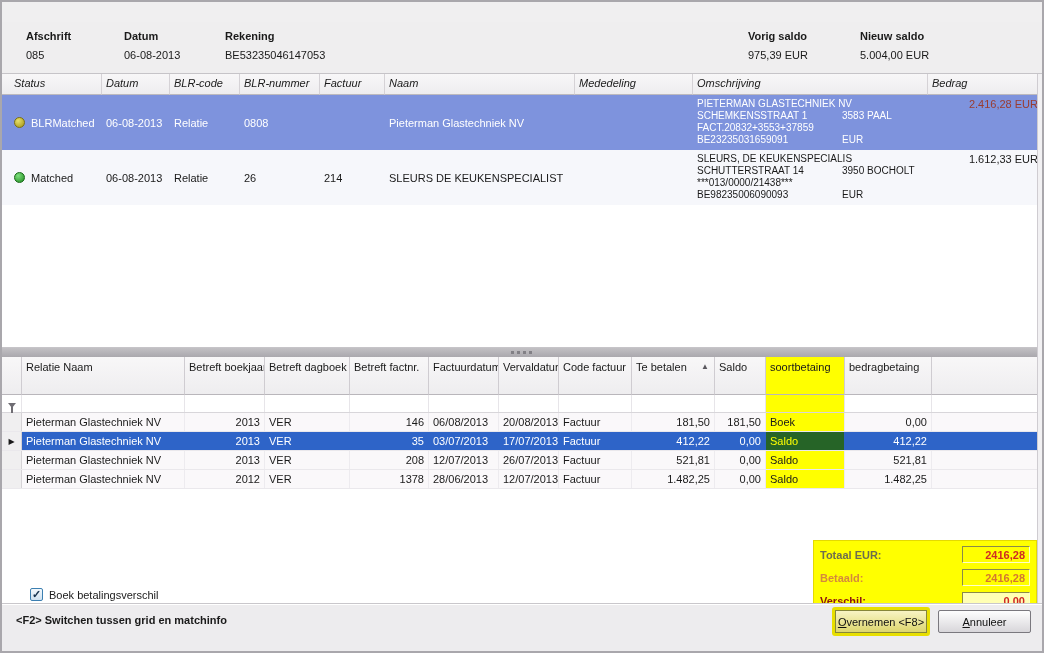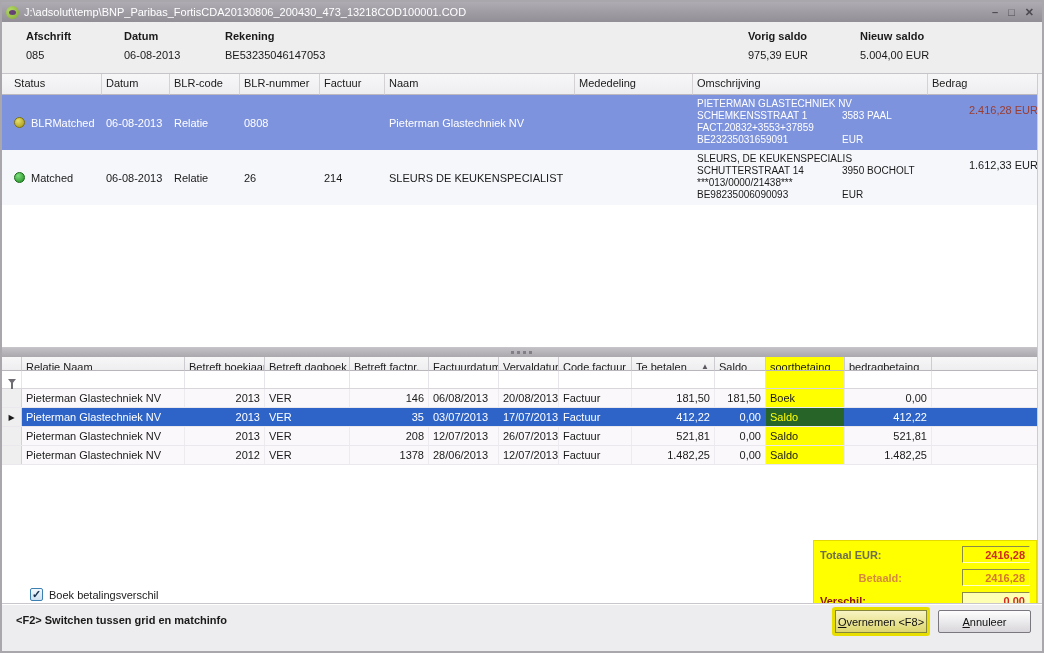--- a/index.html
+++ b/index.html
@@ -41,55 +41,55 @@
   .hfield { position:absolute; top:8px; }
   .hfield .hlabel { font-weight:bold; display:block; margin-bottom:7px; }
   .hfield .hvalue { display:block; }
 
   
   .top-grid { position:absolute; left:0; top:72px; right:0; height:274px; background:#ffffff; border-bottom:1px solid #c6c4c8; }
   .tg-head, .tg-row {
     display:grid;
     grid-template-columns:8px 92px 68px 70px 80px 65px 190px 118px 235px 1fr;
   }
-  .tg-head { height:21px; }
+  .tg-head { height:21px;font-style:italic; }
   .tg-head .hc {
     background:linear-gradient(#f8f7f8,#eeedef);
     border-right:1px solid #d5d2d6; border-bottom:1px solid #bcb9be;
     padding:3px 4px; overflow:hidden; white-space:nowrap;
   }
   .tg-row { height:55px; align-items:center; }
   .tg-cell { padding:0 4px; overflow:hidden; white-space:nowrap; }
   .tg-row.sel { background:#7e93dd; color:#ffffff; }
   .tg-row.alt { background:#f6f7fb; }
   .status-cell { display:flex; align-items:center; gap:6px; }
   .dot { width:11px; height:11px; border-radius:50%; flex:0 0 auto; }
   .dot-y { background:radial-gradient(circle at 35% 30%, #e8e06a, #a39312); border:1px solid #7c700e; }
   .dot-g { background:radial-gradient(circle at 35% 30%, #7fe07f, #1f8c1f); border:1px solid #156615; }
   .oms-cell { align-self:stretch; padding-top:3px; font-size:10px; line-height:12px; }
   .oms-line span:first-child { display:inline-block; width:145px; }
-  .bedrag-cell { align-self:stretch; padding-top:9px; text-align:right; }
+  .bedrag-cell { align-self:stretch; padding-top:3px; text-align:right; }
   .bedrag-red { color:#9a3c30; }
 
   
   .splitter {
     position:absolute; left:0; top:346px; right:0; height:9px;
     background:linear-gradient(#c2c0c4,#aaa8ad);
     display:flex; align-items:center; justify-content:center;
   }
   .grip { width:23px; height:3px;
     background:repeating-linear-gradient(90deg,#828086 0 3px,transparent 3px 6px); }
 
   
   .bottom-panel { position:absolute; left:0; top:355px; right:0; height:263px; background:#ffffff; }
   .bg-head, .bg-filter, .bg-row {
     display:grid;
     grid-template-columns:20px 163px 80px 85px 79px 70px 60px 73px 83px 51px 79px 87px 1fr;
   }
-  .bg-head { height:14px; }
+  .bg-head { height:38px; }
   .bg-head .hc {
     background:linear-gradient(#f8f7f8,#eeedef);
     border-right:1px solid #cfccd1; border-bottom:1px solid #b9b6bb;
     padding:4px 4px; overflow:hidden; white-space:nowrap; position:relative;
   }
   .bg-head .hc.hl { background:#ffff00; }
   .sort-ic { position:absolute; right:5px; top:5px; font-size:8px; color:#5a585e; }
   .bg-filter { height:18px; border-bottom:1px solid #d8d6da; }
   .bg-filter .fc { border-right:1px solid #e7e5e9; background:#ffffff; }
   .bg-filter .fc.hl { background:#ffff00; }
@@ -109,21 +109,21 @@
   .bg-row.sel .ind { color:#1a1a1a; }
 
   
   .totals {
     position:absolute; right:5px; top:538px; width:224px; height:77px;
     background:#ffff00; border:1px solid #e4da00; padding:5px 6px;
   }
   .t-row { display:flex; align-items:center; height:17px; margin-bottom:6px; }
   .t-label { width:82px; font-weight:bold; }
   .t-label.l1 { color:#6e6d4e; }
-  .t-label.l2 { color:#d4893c;text-align:right; }
+  .t-label.l2 { color:#d4893c; }
   .t-label.l3 { color:#8b1212; }
   .t-field {
     margin-left:auto; width:68px; height:17px; text-align:right; padding:2px 4px;
     background:#ffff00;
     border-top:1px solid #8a8a4a; border-left:1px solid #8a8a4a;
     border-bottom:1px solid #ffffc8; border-right:1px solid #ffffc8;
     font-weight:bold;
   }
   .t-field.v1 { color:#cf2b24; }
   .t-field.v2 { color:#d4772f; }
@@ -158,29 +158,20 @@
   .btn-label::first-letter { text-decoration:underline; }
 
   .right-strip { position:absolute; right:0; top:72px; width:5px; height:546px;
     background:#f2f1f3; border-left:1px solid #cfccd1; }
 </style>
 </head>
 <body>
 
 <div class="window">
 
-  <div class="titlebar">
-    <span class="app-icon"></span>
-    <span class="title-text">J:\adsolut\temp\BNP_Paribas_FortisCDA20130806_200430_473_13218COD100001.COD</span>
-    <span class="win-controls">
-      <span class="win-btn">–</span>
-      <span class="win-btn">□</span>
-      <span class="win-btn">✕</span>
-    </span>
-  </div>
 
   <div class="header-panel">
     <div class="hfield" style="left:24px">
       <span class="hlabel">Afschrift</span>
       <span class="hvalue">085</span>
     </div>
     <div class="hfield" style="left:122px">
       <span class="hlabel">Datum</span>
       <span class="hvalue">06-08-2013</span>
     </div>

